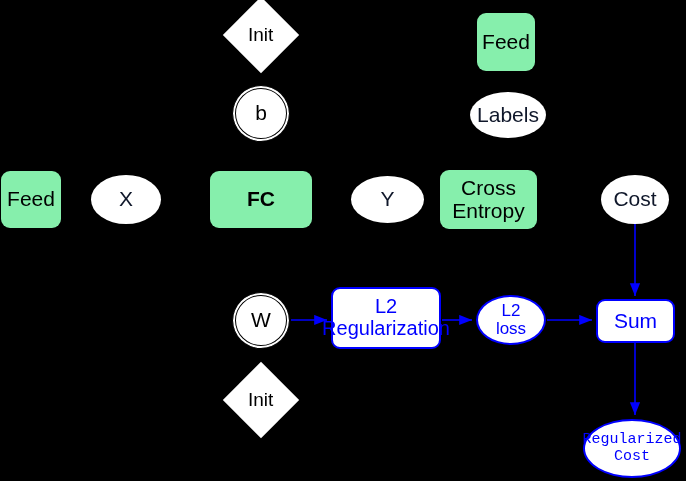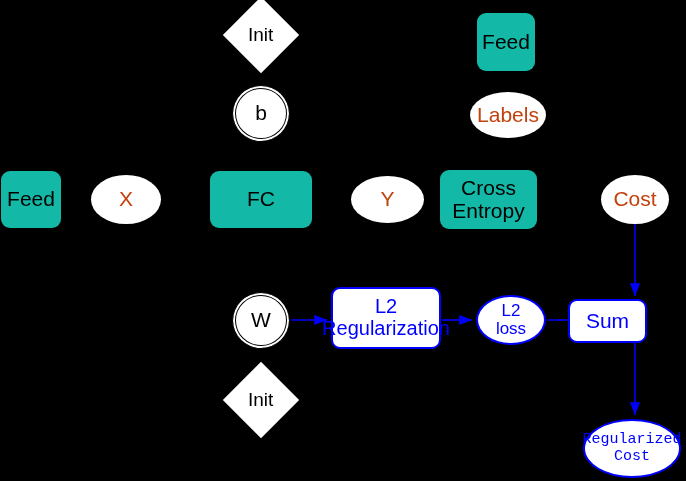--- a/index.html
+++ b/index.html
@@ -21,28 +21,28 @@
     display: flex;
     align-items: center;
     justify-content: center;
     text-align: center;
     line-height: 1.08;
     white-space: pre-line;
     user-select: none;
   }
   
   .w-box {
-    background: #14b8a6;
+    background: #86efac;
     color: #000000;
     border-radius: 9px;
     font-size: 21px;
   }
   .w-ellipse {
     background: #ffffff;
-    color: #c2410c;
+    color: #0f172a;
     border-radius: 50%;
     font-size: 21px;
   }
   .w-dcircle {
     background: #ffffff;
     color: #000000;
     border-radius: 50%;
     font-size: 21px;
     border: 1px solid #000000;
     box-shadow: inset 0 0 0 2px #ffffff, inset 0 0 0 3px #000000;
@@ -114,21 +114,21 @@
   </div>
 
   <div class="node w-box" style="left:1px; top:171px; width:60px; height:57px;">
     <span>Feed</span>
   </div>
 
   <div class="node w-ellipse" style="left:91px; top:175px; width:70px; height:49px;">
     <span>X</span>
   </div>
 
-  <div class="node w-box" style="left:210px; top:171px; width:102px; height:57px;">
+  <div class="node w-box" style="left:210px; top:171px; width:102px; height:57px;font-weight:bold;">
     <span>FC</span>
   </div>
 
   <div class="node w-ellipse" style="left:351px; top:176px; width:73px; height:47px;">
     <span>Y</span>
   </div>
 
   <div class="node w-box" style="left:477px; top:13px; width:58px; height:58px;">
     <span>Feed</span>
   </div>
@@ -157,21 +157,21 @@
   <div class="node b-box" style="left:331px; top:287px; width:110px; height:62px;">
     <span>L2
 Regularization</span>
   </div>
 
   <div class="node b-ellipse small" style="left:476px; top:295px; width:70px; height:50px;">
     <span>L2
 loss</span>
   </div>
 
-  <div class="node b-box" style="left:568px; top:299px; width:79px; height:44px; font-size:21px;">
+  <div class="node b-box" style="left:596px; top:299px; width:79px; height:44px; font-size:21px;">
     <span>Sum</span>
   </div>
 
   <div class="node b-ellipse" style="left:583px; top:419px; width:98px; height:59px; font-size:15px;font-family:Liberation Mono, monospace;">
     <span>Regularized
 Cost</span>
   </div>
 
 </div>
 

